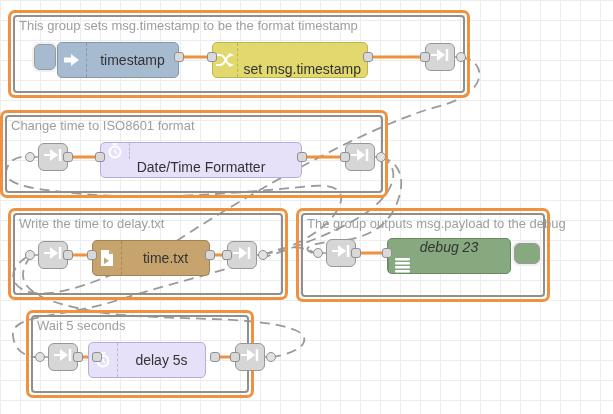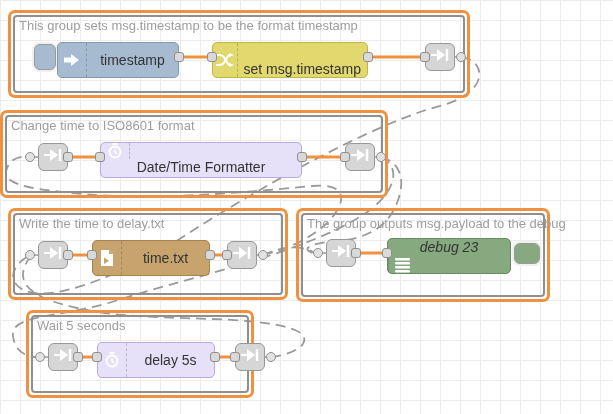--- a/index.html
+++ b/index.html
@@ -254,21 +254,21 @@
   <div class="port round" style="left:35px;top:352px;"></div>
   <div class="link-node" style="left:48px;top:343px;">
     <span><svg width="18" height="14" viewBox="0 0 18 14">
           <path d="M0 7h6" stroke="#fff" stroke-width="2"></path>
           <path fill="#fff" d="M6 1l8 6-8 6z"></path>
           <path d="M16 1v12" stroke="#fff" stroke-width="2.5"></path>
         </svg></span>
   </div>
   <div class="port" style="left:73px;top:352px;"></div>
 
-  <div class="node n-lav" style="left:97px;top:342px;width:118px;">
+  <div class="node n-lav" style="left:88px;top:342px;width:118px;">
     <span class="icon-region">
       <svg width="16" height="16" viewBox="0 0 16 16">
           <circle cx="8" cy="9" r="5.5" fill="none" stroke="#fff" stroke-width="2"></circle>
           <path d="M8 6.5V9l2 2" stroke="#fff" stroke-width="1.5" fill="none"></path>
           <path d="M5.5 1h5" stroke="#fff" stroke-width="2"></path>
         </svg>
     </span>
     <span class="label">delay 5s</span>
   </div>
   <div class="port" style="left:92px;top:352px;"></div>

